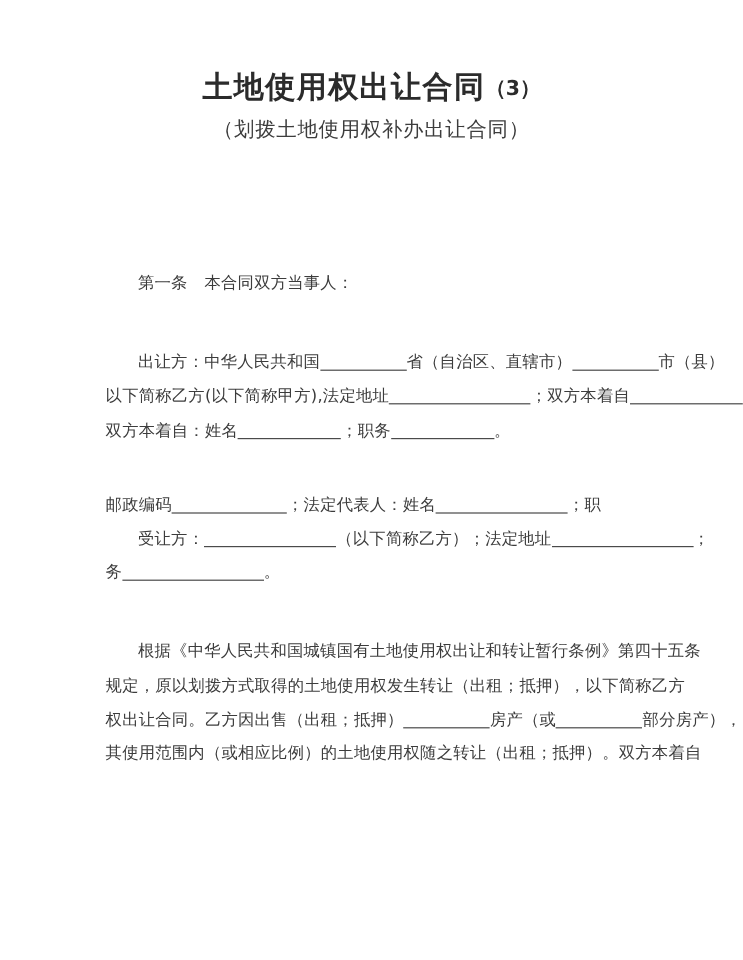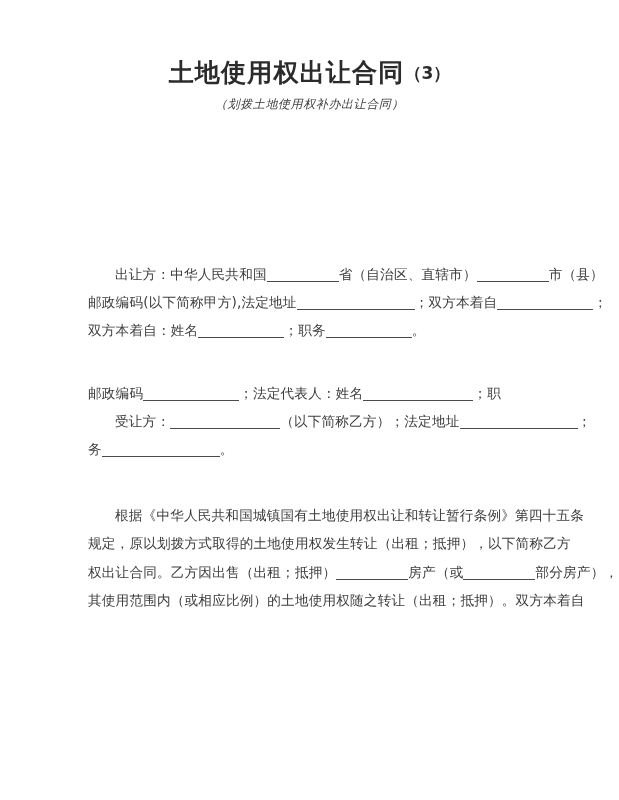--- a/index.html
+++ b/index.html
@@ -40,27 +40,26 @@
     white-space: nowrap;
   }
   .doc-title .title-num {
     font-size: 17px;
     font-weight: bold;
     letter-spacing: 0;
     vertical-align: 2px;
   }
   .doc-subtitle {
     margin-top: 9px;
-    font-size: 12px;
+    font-size: 17px;
     font-weight: normal;
     color: #3d3d3d;
     letter-spacing: 0.6px;
     line-height: 1.3;
     white-space: nowrap;
-    font-style: italic;
   }
 
   
   .body-area {
     position: absolute;
     left: 88px;
     top: 222px;
     width: 444px;
   }
   .para {
@@ -102,29 +101,34 @@
 
   <div class="title-block">
     <div class="doc-title">
       <span>土地使用权出让合同</span><span class="title-num">（3）</span>
     </div>
     <div class="doc-subtitle">（划拨土地使用权补办出让合同）</div>
   </div>
 
   <div class="body-area">
 
+    <div class="para indent-2">
+      <span class="ln">
+        <span>第一条</span><span class="sp-wide"></span><span>本合同双方当事人：</span>
+      </span>
+    </div>
 
     <div class="gap-lg"></div>
 
     <div class="para">
       <span class="ln indent-2">
         <span>出让方：中华人民共和国</span><span class="blank b-lg"></span><span>省（自治区、直辖市）</span><span class="blank b-lg"></span><span>市（县）</span>
       </span>
       <span class="ln">
-        <span>邮政编码(以下简称甲方),法定地址</span><span class="blank b-4xl"></span><span>；双方本着自</span><span class="blank b-xxl"></span><span>；</span>
+        <span>以下简称乙方(以下简称甲方),法定地址</span><span class="blank b-4xl"></span><span>；双方本着自</span><span class="blank b-xxl"></span><span>；</span>
       </span>
       <span class="ln">
         <span>双方本着自：姓名</span><span class="blank b-xl"></span><span>；职务</span><span class="blank b-xl"></span><span>。</span>
       </span>
     </div>
 
     <div class="gap-md"></div>
 
     <div class="para">
       <span class="ln">

